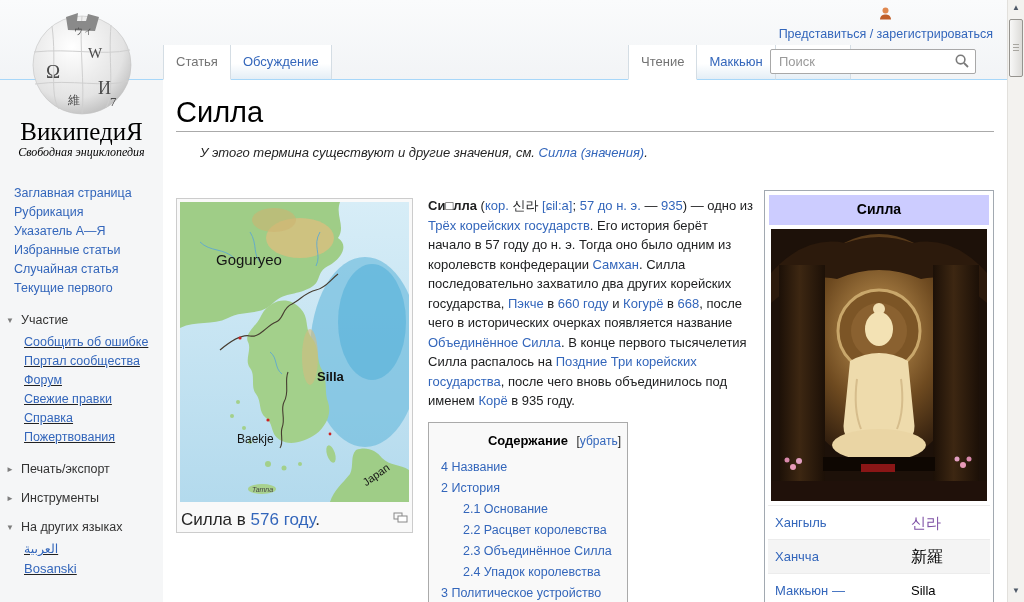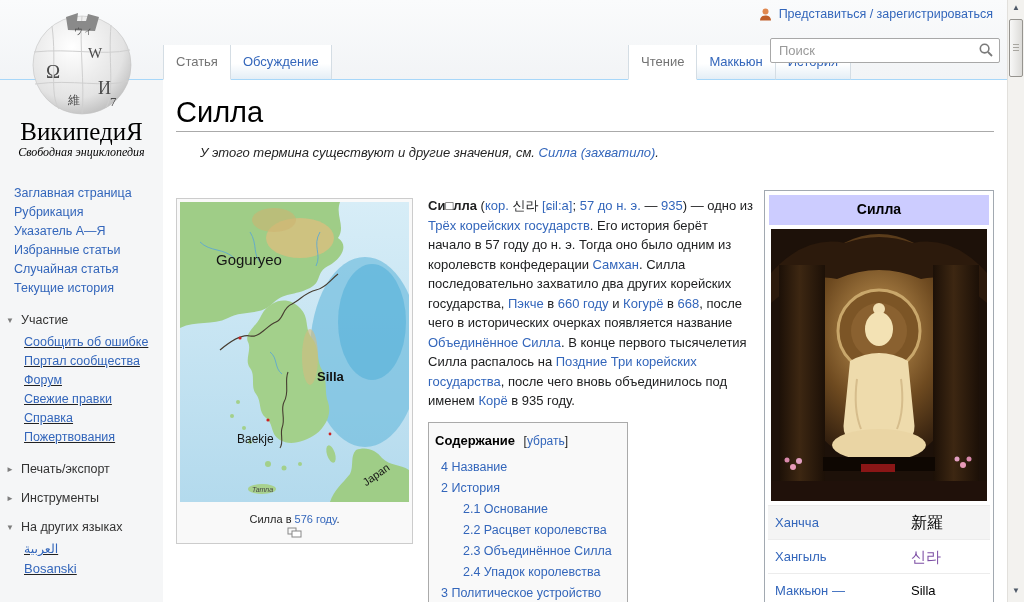--- a/index.html
+++ b/index.html
@@ -15,29 +15,29 @@
   .sb-down{position:absolute;bottom:7px;left:0;right:0;text-align:center;font-size:8px;color:#4f5a68;}
   .sb-thumb{position:absolute;top:19px;left:1px;width:14px;height:58px;border:1px solid #96948f;border-radius:2px;
     background:linear-gradient(to right,#f8f8f7,#dcdbd8);}
   .sb-thumb::after{content:"";position:absolute;left:3px;right:3px;top:24px;height:8px;
     background:repeating-linear-gradient(to bottom,#a8a6a0 0,#a8a6a0 1px,transparent 1px,transparent 3px);}
 
   
   .page{position:absolute;left:0;top:0;right:17px;bottom:0;}
   .header{position:absolute;left:0;top:0;right:0;height:80px;border-bottom:1px solid #a7d7f9;
     background:linear-gradient(to bottom,#fafbfc,#f2f4f6);}
-  .personal{position:absolute;top:7px;right:14px;font-size:12.5px;display:flex;align-items:center;gap:7px;}
+  .personal{position:absolute;top:7px;right:14px;font-size:12.5px;display:flex;align-items:center;gap:7px;flex-direction:column;}
   .tabs{position:absolute;bottom:-1px;display:flex;}
   .tabs-left{left:163px;}
   .tabs-right{left:585px;margin-left:43px;}
   .tab{height:35px;line-height:33px;padding:0 12px;font-size:13px;border-right:1px solid #d4dde4;
     background:linear-gradient(to bottom,#ffffff 55%,#e4eef6 100%);border-bottom:1px solid #a7d7f9;}
   .tab:first-child{border-left:1px solid #d4dde4;}
   .tab.active{background:#fff;border-bottom:1px solid #fff;color:#737373;}
-  .searchbox{position:absolute;left:770px;top:38px;width:230px;height:25px;}
+  .searchbox{position:absolute;left:770px;top:49px;width:206px;height:25px;}
   .searchbox input{width:100%;height:100%;border:1px solid #a8a8a8;border-radius:2px;padding:2px 26px 2px 8px;
     font-size:13px;font-family:"Liberation Sans",sans-serif;color:#444;background:#fff;outline:none;}
   .searchbox input::placeholder{color:#9a9a9a;}
   .search-icon{position:absolute;right:7px;top:5px;}
 
   
   .sidebar{position:absolute;left:0;top:80px;width:163px;bottom:0;font-size:12.5px;background:#f5f6f7;}
   .logo{position:absolute;left:0;top:-76px;width:163px;text-align:center;}
   .wordmark{font-family:"Liberation Serif",serif;font-size:25px;color:#000;line-height:26px;}
   .tagline{font-family:"Liberation Serif",serif;font-style:italic;font-size:12px;color:#000;}
@@ -51,25 +51,25 @@
 
   
   .content{position:absolute;left:163px;top:80px;right:0;bottom:0;background:#fff;padding:16px 13px 0 13px;overflow:hidden;}
   h1{margin:0;font-size:29px;font-weight:normal;line-height:32px;padding-bottom:3px;border-bottom:1px solid #aaa;color:#000;}
   .sub-row{display:flex;justify-content:space-between;margin-top:5px;font-size:13px;color:#333;}
   .editsection{font-size:13px;color:#222;}
   .hatnote{margin:13px 0 0 24px;font-size:13px;font-style:italic;color:#252525;}
   .body-region{position:relative;margin-top:8px;font-size:13px;line-height:19.5px;}
 
   .thumb{position:absolute;left:0;top:2px;width:237px;border:1px solid #ccc;background:#f9f9f9;padding:3px;}
-  .thumbcaption{display:flex;align-items:center;justify-content:space-between;padding:4px 1px 2px 1px;font-size:11px;line-height:15px;color:#252525;flex-direction:column;}
+  .thumbcaption{display:flex;align-items:flex-start;justify-content:space-between;padding:4px 1px 2px 1px;font-size:17px;line-height:15px;color:#252525;}
 
   .lead{margin-left:252px;margin-right:240px;color:#202122;margin-top:36px;}
   .toc{margin-left:252px;margin-top:11px;width:200px;border:1px solid #aaa;background:#f9f9f9;padding:8px 6px 10px 6px;font-size:12.5px;}
-  .toctitle{text-align:left;margin-bottom:6px;}
+  .toctitle{text-align:right;margin-bottom:6px;}
   .toc-h{font-weight:bold;font-size:13px;color:#000;}
   .toctoggle{font-size:12px;margin-left:5px;color:#222;}
   .toc-row{line-height:21px;padding-left:6px;}
   .toc-row.lvl2{margin-left:22px;}
 
   .infobox{position:absolute;right:0;top:-6px;width:230px;border:1px solid #a2a9b1;background:#fff;padding:3px;font-size:13px;}
   .ib-header{margin:1px;padding:5px 0;text-align:center;font-weight:bold;font-size:14px;background:#ccccff;color:#000;}
   .ibimg{display:block;margin:4px auto 0;}
   #ib-rows{margin-top:4px;}
   .ib-row{display:flex;align-items:flex-start;padding:8px 7px;border-top:1px solid #ececec;line-height:17px;}
@@ -139,21 +139,21 @@
         <div class="wordmark">ВикипедиЯ</div>
         <div class="tagline">Свободная энциклопедия</div>
       </div>
 
       <ul class="nav" id="nav-main">
           <li><span class="lnk">Заглавная страница</span></li>
           <li><span class="lnk">Рубрикация</span></li>
           <li><span class="lnk">Указатель А—Я</span></li>
           <li><span class="lnk">Избранные статьи</span></li>
           <li><span class="lnk">Случайная статья</span></li>
-          <li><span class="lnk">Текущие история</span></li>
+          <li><span class="lnk">Текущие первого</span></li>
         </ul>
 
       <div class="section">
         <div class="sec-head">
           <span class="arrow">▼</span>
           <span>Участие</span>
         </div>
         <ul class="nav sec-items" id="nav-participation">
             <li><span class="lnk">Сообщить об ошибке</span></li>
             <li><span class="lnk">Портал сообщества</span></li>
@@ -185,21 +185,21 @@
         </div>
         <ul class="nav sec-items" id="nav-langs">
             <li><span class="lnk">العربية</span></li>
             <li><span class="lnk">Bosanski</span></li>
           </ul>
       </div>
     </div>
 
     <div class="content">
       <h1>Силла</h1>
-      <div class="hatnote"><span>У этого термина существуют и другие значения, см. </span><span class="lnk">Силла (захватило)</span><span>.</span></div>
+      <div class="hatnote"><span>У этого термина существуют и другие значения, см. </span><span class="lnk">Силла (значения)</span><span>.</span></div>
 
       <div class="body-region">
 
         <div class="thumb">
           <svg width="229" height="300" viewBox="0 0 229 300">
             <defs>
               <linearGradient id="sea" x1="0" y1="0" x2="0" y2="1">
                 <stop offset="0%" stop-color="#d7edf7"></stop>
                   <stop offset="100%" stop-color="#b3daed"></stop>
               </linearGradient>
@@ -293,27 +293,27 @@
             <rect x="90" y="235" width="34" height="8" fill="#8a1616"></rect>
             <circle cx="22" cy="238" r="3" fill="#e89ab8"></circle>
               <circle cx="28" cy="232" r="3" fill="#e2a0c2"></circle>
               <circle cx="16" cy="231" r="2.5" fill="#d989ac"></circle>
             <circle cx="192" cy="236" r="3" fill="#e89ab8"></circle>
               <circle cx="198" cy="230" r="2.5" fill="#d989ac"></circle>
               <circle cx="186" cy="230" r="2.5" fill="#e2a0c2"></circle>
             <rect x="0" y="252" width="216" height="20" fill="#20110a"></rect>
           </svg>
           <div id="ib-rows">
+              <div class="ib-row">
+                <span class="lnk ib-label">Хангыль</span>
+                <span class="ib-value hangul">신라</span>
+              </div>
               <div class="ib-row alt">
                 <span class="lnk ib-label">Ханчча</span>
                 <span class="ib-value hanja">新羅</span>
-              </div>
-              <div class="ib-row">
-                <span class="lnk ib-label">Хангыль</span>
-                <span class="ib-value hangul">신라</span>
               </div>
               <div class="ib-row">
                 <span class="lnk ib-label">Маккьюн — Райшауэр</span>
                 <span class="ib-value roman">Silla</span>
               </div>
             </div>
         </div>
 
       </div>
     </div>

